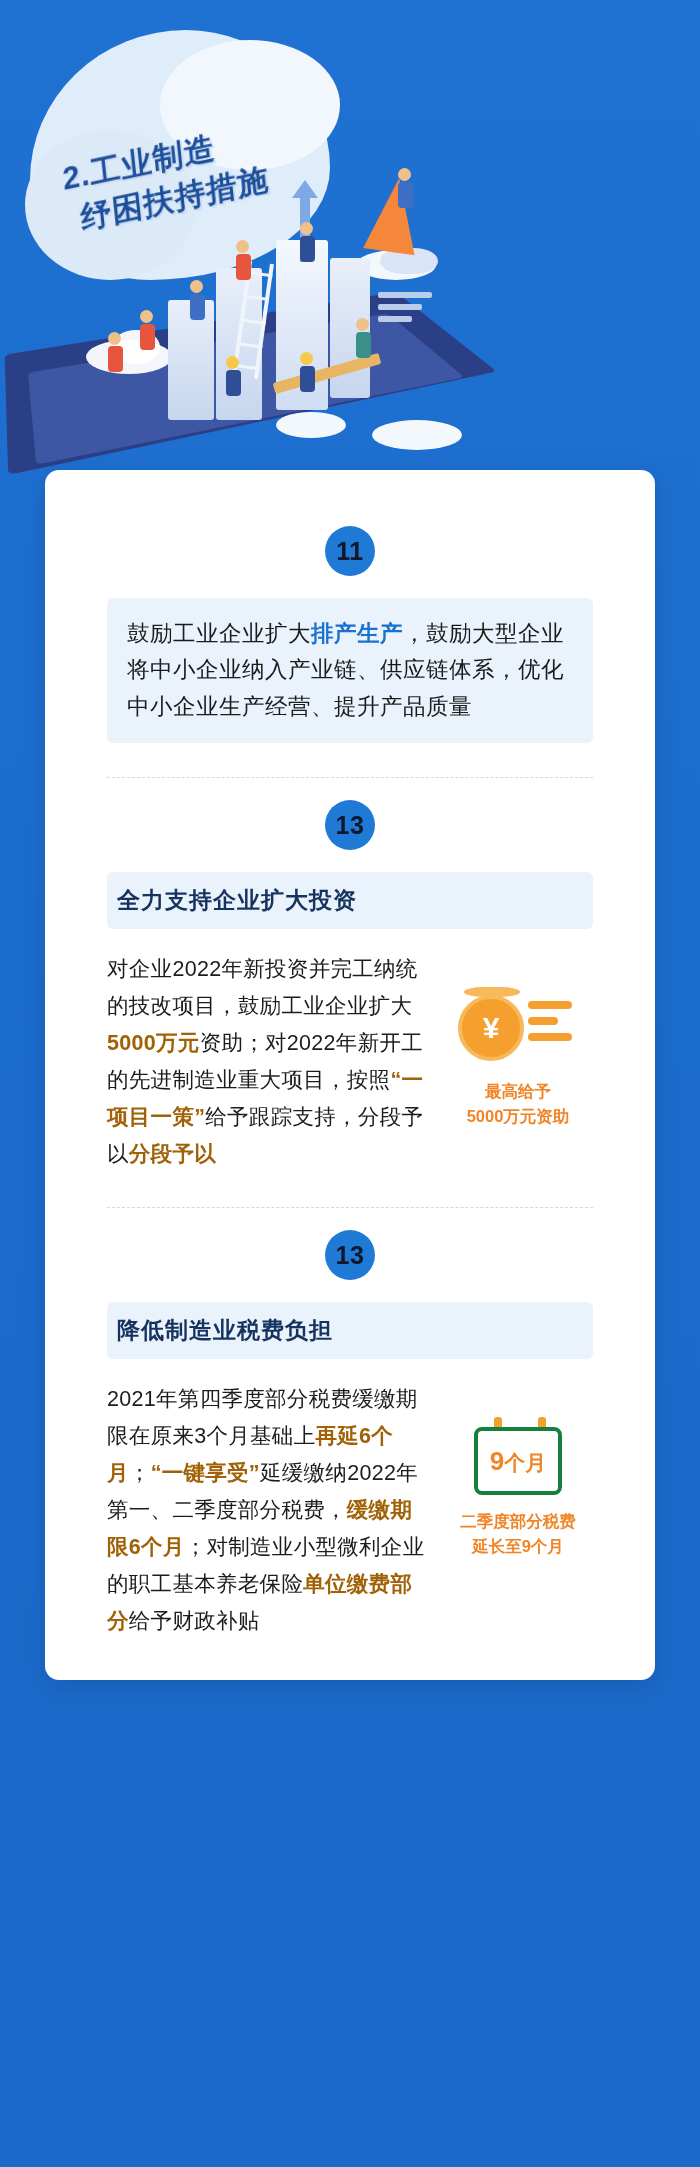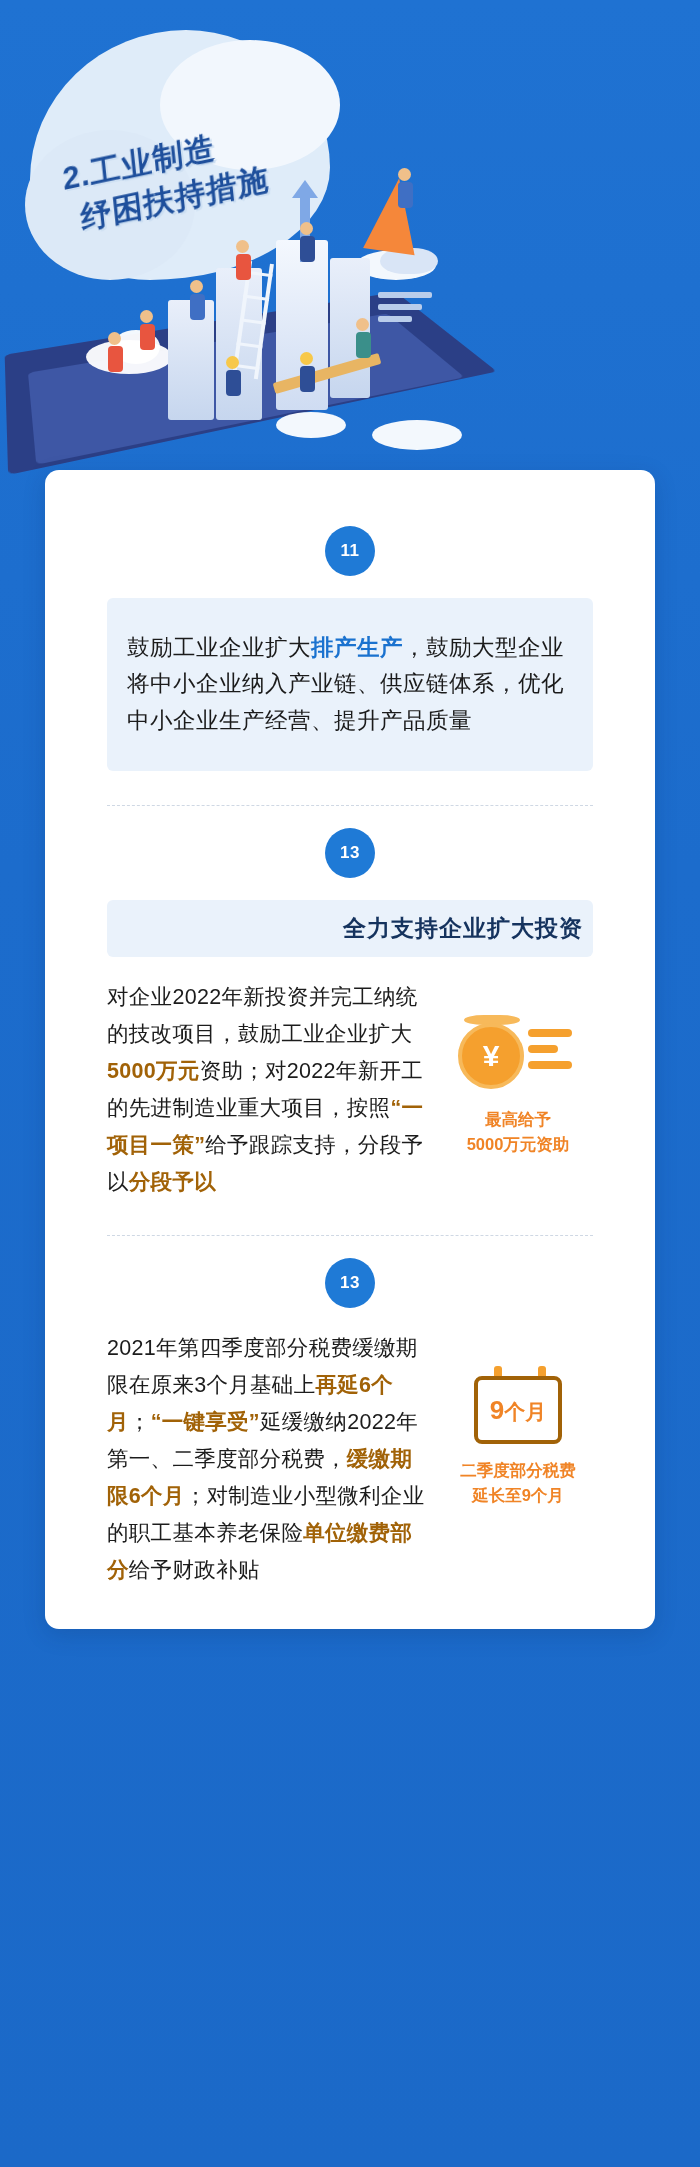--- a/index.html
+++ b/index.html
@@ -161,41 +161,41 @@
     top: 470px;
     width: 610px;
     background: #ffffff;
     border-radius: 14px;
     padding: 34px 0 40px;
     box-shadow: 0 6px 22px rgba(10,40,90,.18);
   }
   .section { padding: 0 62px; }
   .num-badge {
     width: 50px; height: 50px; border-radius: 50%;
-    background: #1f7ad6; color:#ffffff;
-    font-size: 17px; font-weight: bold;
+    background: #1f7ad6; color:#0f172a;
+    font-size: 25px; font-weight: bold;
     display:flex; align-items:center; justify-content:center;
     margin: 22px auto 22px;
     letter-spacing: .5px;
   }
   .para-box {
     background: #eaf2fb;
     border-radius: 6px;
-    padding: 32px 20px;
+    padding: 18px 20px;
     font-size: 22.5px;
     line-height: 1.62;
     color: #1b1b1b;
     letter-spacing: .5px;
   }
   .para-box b { color:#1a72cf; }
   .sub-head {
     background: #eaf2fb;
     border-radius: 6px;
     padding: 13px 10px;
-    text-align: right;
+    text-align: left;
     font-size: 23px;
     font-weight: bold;
     color: #15335e;
     letter-spacing: 1px;
   }
   .body-row { display:flex; align-items:flex-start; gap: 12px; margin-top: 22px; }
   .body-text {
     flex: 1 1 auto;
     font-size: 21.5px;
     line-height: 1.72;
@@ -232,21 +232,21 @@
   }
   .coin-lines { position:absolute; left:70px; top:16px; }
   .coin-lines i { display:block; width:44px; height:8px; background:#f5a02e; border-radius:4px; margin-bottom:8px;}
   .coin-lines i.s { width:30px; }
   .coin-stack { position:absolute; left:6px; top:2px; width:56px; height:10px; border-radius:50%/70%; background:#f7b95a;}
 
   
   .cal-wrap { position:relative; width:116px; height:86px; margin:0 auto; }
   .cal {
     position:absolute; left:14px; top:12px; width:88px; height:68px;
-    border:4px solid #a16207; border-radius:8px; background:#fff;
+    border:4px solid #15803d; border-radius:8px; background:#fff;
     display:flex; align-items:center; justify-content:center;
   }
   .cal-txt { color:#f08426; font-weight:bold; font-size:21px; }
   .cal-txt .big { font-size:26px; }
   .cal-peg { position:absolute; top:2px; width:8px; height:16px; background:#f5a02e; border-radius:3px;}
   .cal-peg.l { left:34px; } .cal-peg.r { left:78px; }
 </style>
 </head>
 <body>
 
@@ -365,20 +365,21 @@
             <div>5000万元资助</div>
           </div>
         </div>
       </div>
     </div>
 
     <div class="divider"></div>
 
     <div class="section">
       <div class="num-badge">13</div>
+      <div class="sub-head">降低制造业税费负担</div>
       <div class="body-row">
         <div class="body-text">
           <span>2021年第四季度部分税费缓缴期限在原来3个月基础上</span><b>再延6个月</b><span>；</span><b>“一键享受”</b><span>延缓缴纳2022年第一、二季度部分税费，</span><b>缓缴期限6个月</b><span>；对制造业小型微利企业的职工基本养老保险</span><b>单位缴费部分</b><span>给予财政补贴</span>
         </div>
         <div class="aside">
           <div class="cal-wrap">
             <div class="cal-peg l"></div>
             <div class="cal-peg r"></div>
             <div class="cal">
               <div class="cal-txt">

